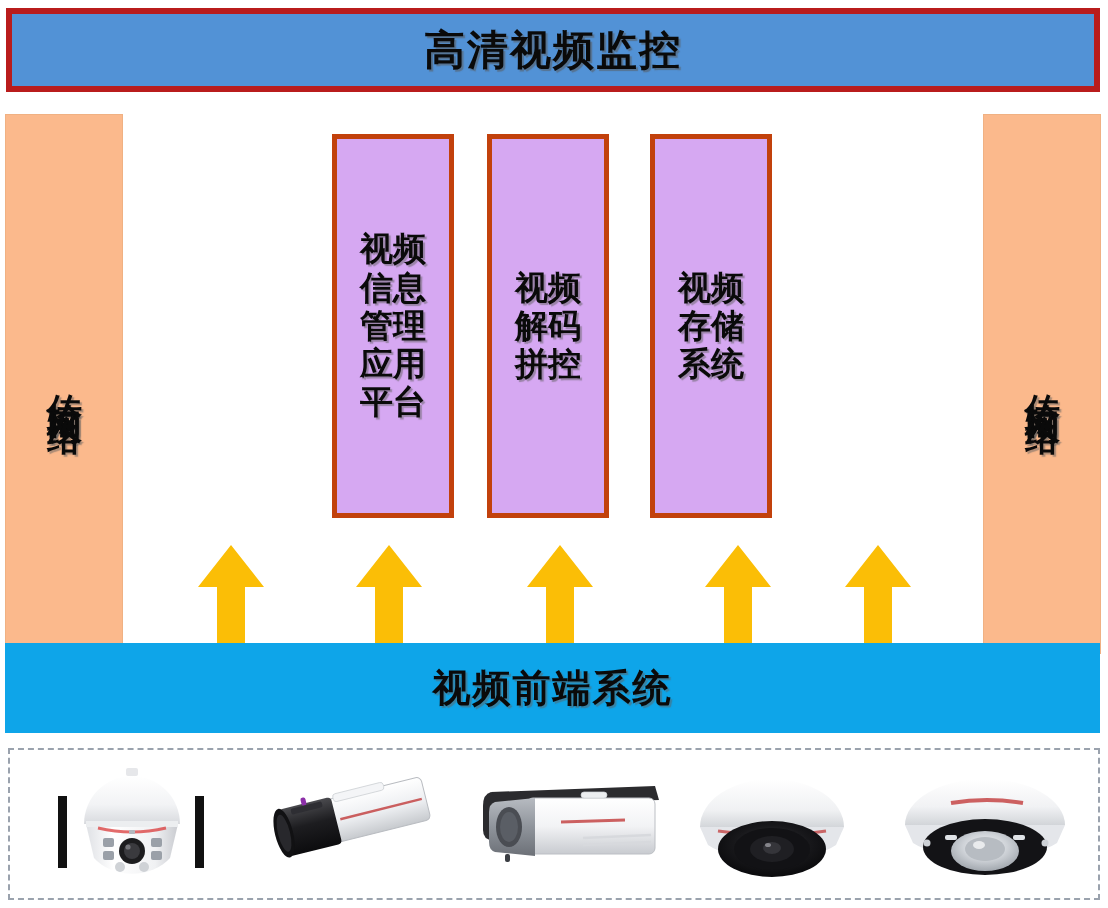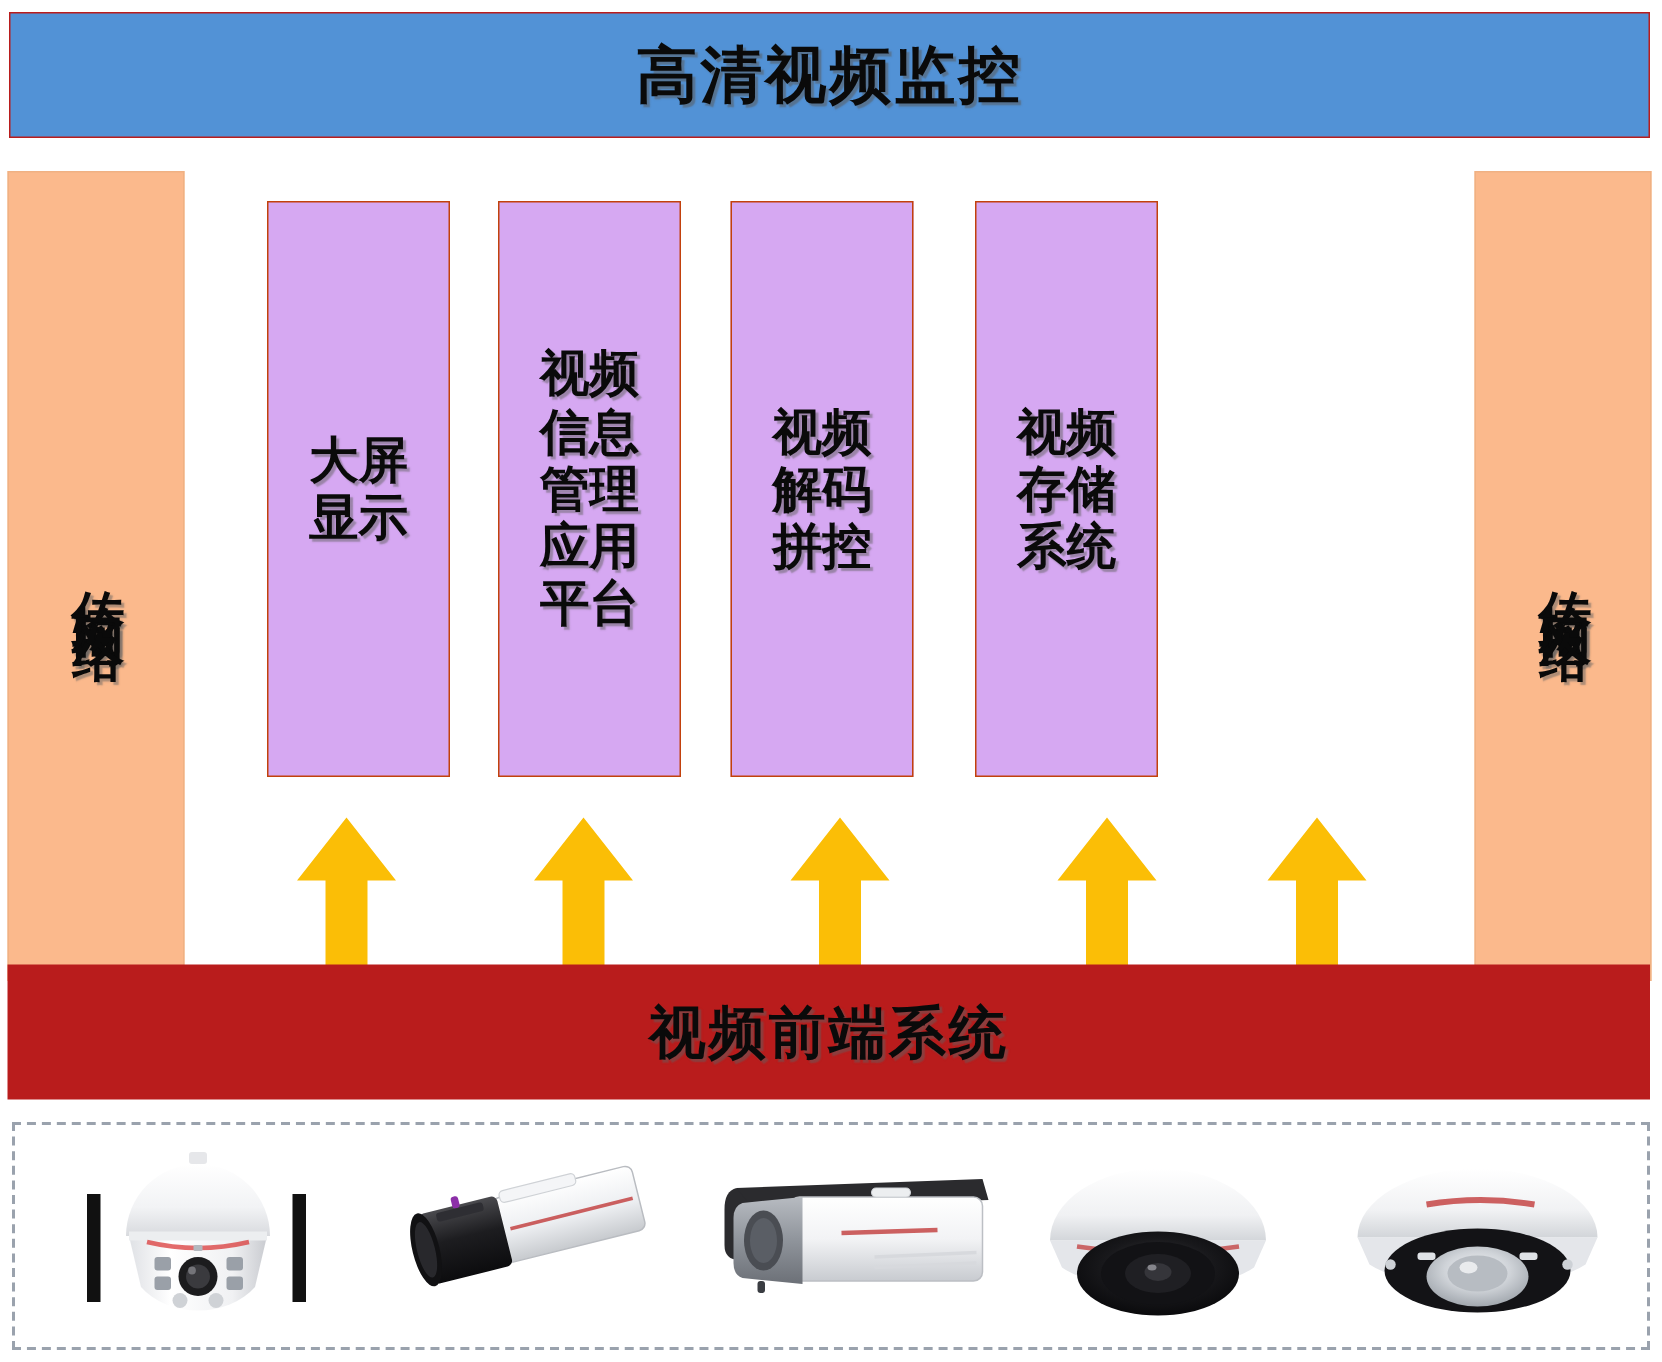--- a/index.html
+++ b/index.html
@@ -19,21 +19,21 @@
   }
 
   
   .header-bar {
     position: absolute;
     left: 6px;
     top: 8px;
     width: 1094px;
     height: 84px;
     background: #5292d6;
-    border: 1px solid #b91c1c;
+    border: 6px solid #b91c1c;
     box-sizing: border-box;
     display: flex;
     align-items: center;
     justify-content: center;
   }
   .header-title {
     font-size: 41px;
     font-weight: bold;
     color: #0a0a0a;
     letter-spacing: 2px;
@@ -68,21 +68,21 @@
     text-shadow: 2px 2px 1px rgba(95,95,95,0.5);
   }
 
   
   .purple-col {
     position: absolute;
     top: 134px;
     width: 122px;
     height: 384px;
     background: #d6a8f2;
-    border: 1px solid #c2410c;
+    border: 5px solid #c2410c;
     box-sizing: border-box;
     display: flex;
     align-items: center;
     justify-content: center;
     text-align: center;
   }
   .purple-label {
     font-size: 33px;
     font-weight: bold;
     color: #0a0a0a;
@@ -101,21 +101,21 @@
   }
   .arrow svg { display: block; width: 100%; height: 100%; }
 
   
   .green-bar {
     position: absolute;
     left: 5px;
     top: 643px;
     width: 1095px;
     height: 90px;
-    background: #b91c1c;
+    background: #0ea5e9;
     display: flex;
     align-items: center;
     justify-content: center;
   }
   .green-title {
     font-size: 38px;
     font-weight: bold;
     color: #0a0a0a;
     letter-spacing: 2px;
     text-shadow: 2px 2px 1px rgba(95,95,95,0.5);
@@ -161,24 +161,20 @@
   </div>
 
   <div class="orange-col orange-left">
     <div class="vtext">传输网络</div>
   </div>
 
   <div class="orange-col orange-right">
     <div class="vtext">传输网络</div>
   </div>
 
-  <div class="purple-col" style="left:178px;">
-    <div class="purple-label">大屏
-显示</div>
-  </div>
   <div class="purple-col" style="left:332px;">
     <div class="purple-label">视频
 信息
 管理
 应用
 平台</div>
   </div>
   <div class="purple-col" style="left:487px;">
     <div class="purple-label">视频
 解码

